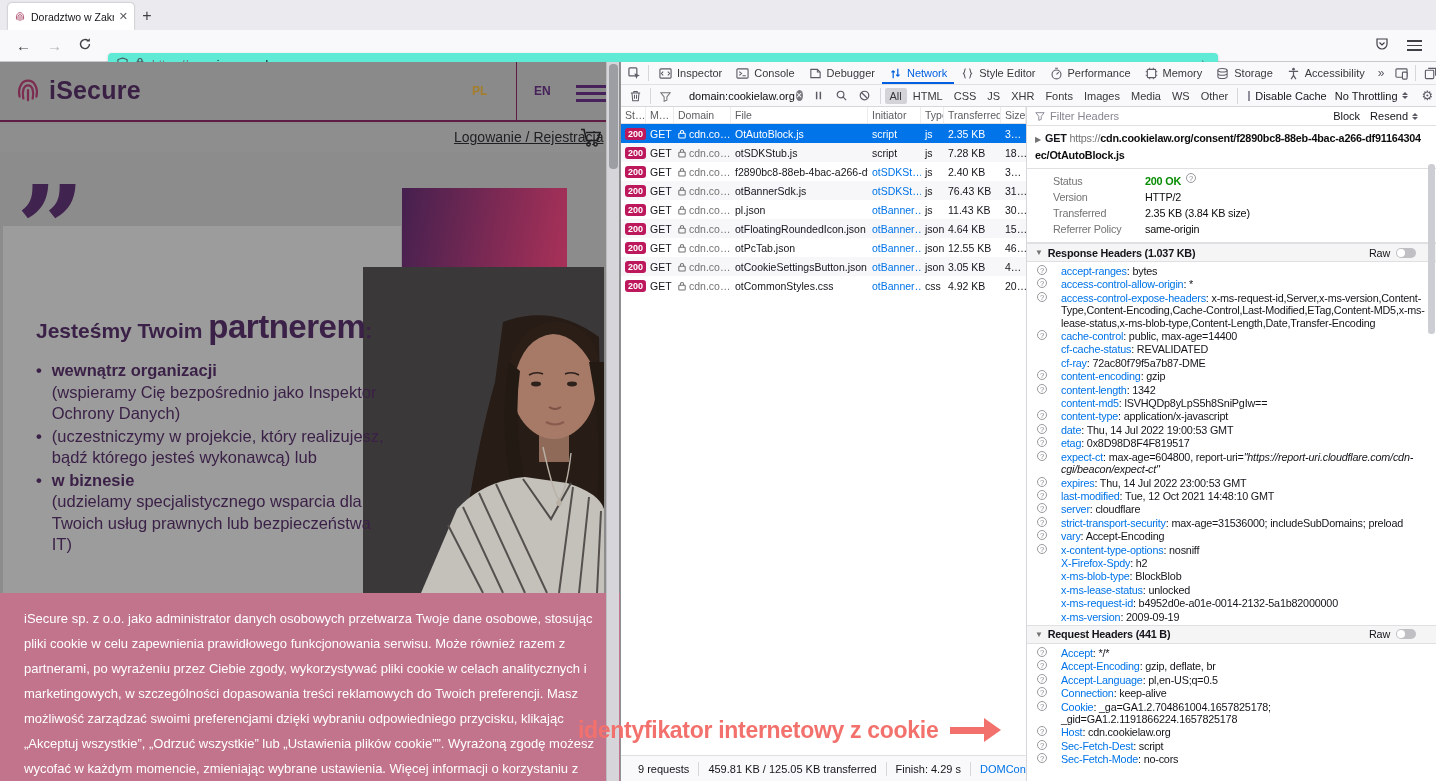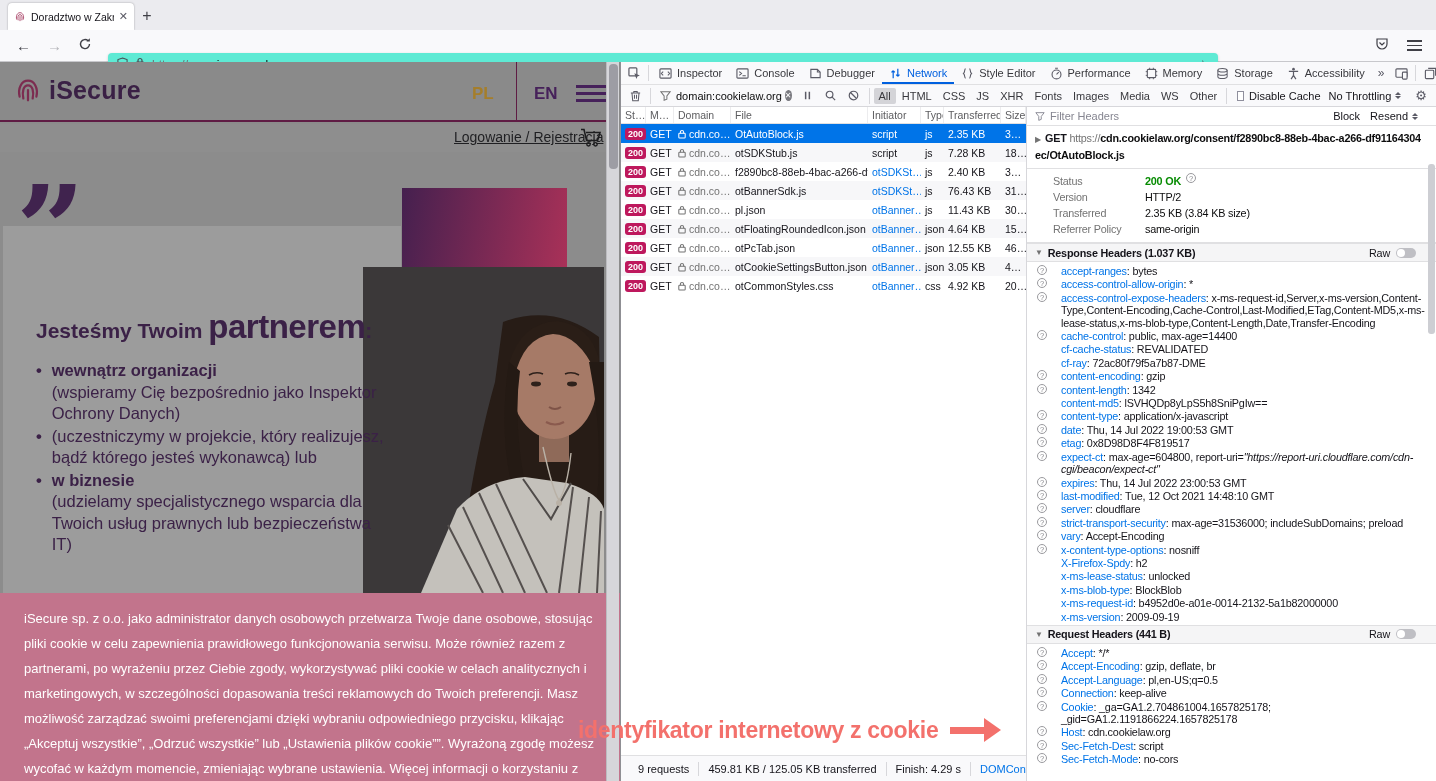--- a/index.html
+++ b/index.html
@@ -29,21 +29,21 @@
   .hamb i{height:1.6px;background:#3f3f46;display:block;}
 
   
   .viewport{position:absolute;top:62px;left:0;width:620px;height:719px;overflow:hidden;background:#8c8c8c;}
   .pagescroll{position:absolute;top:0;right:1px;width:13px;height:719px;background:#d6d6da;border-left:1px solid #bcbcc0;z-index:30;}
   .pagescroll .thumb{position:absolute;top:2px;left:2px;width:9px;height:105px;background:#9d9da4;border-radius:4px;}
 
   .s-header{position:absolute;top:0;left:0;width:606px;height:60px;background:#8a8a8a;border-bottom:2px solid #5f1c44;}
   .logo{position:absolute;left:14px;top:12px;display:flex;align-items:center;gap:7px;}
   .logo-text{font-size:25px;font-weight:bold;color:#3a2045;letter-spacing:.2px;}
-  .lang{position:absolute;top:22px;font-size:17px;font-weight:bold;}
+  .lang{position:absolute;top:22px;font-size:12px;font-weight:bold;}
   .lang.pl{left:472px;color:#a57e2b;}
   .lang.en{left:534px;color:#46215a;}
   .hdr-div{position:absolute;left:516px;top:0;width:1px;height:60px;background:#5f1c44;}
   .site-burger{position:absolute;left:576px;top:23px;width:30px;display:flex;flex-direction:column;gap:4px;}
   .site-burger i{height:3px;background:#46215a;display:block;}
 
   .subheader{position:absolute;top:62px;left:0;width:606px;height:28px;background:#8e8e8e;}
   .login-link{position:absolute;left:454px;top:5px;font-size:14px;color:#1f1f22;text-decoration:underline;}
   .cart{position:absolute;left:580px;top:3px;}
 
@@ -78,21 +78,21 @@
   .dt-tab svg{width:13px;height:13px;color:#5b5b66;}
   .dt-tab.active{color:#0060df;box-shadow:inset 0 -2px 0 #0060df;}
   .dt-tab.active svg{color:#0060df;}
   .vsep{width:1px;height:16px;background:#d7d7db;margin:0 3px;flex:none;}
   .dt-ic{width:22px;height:100%;display:flex;align-items:center;justify-content:center;color:#5b5b66;flex:none;}
   .dt-ic svg{width:13px;height:13px;}
   .more-tabs{padding:0 6px;color:#5b5b66;font-size:12px;}
   .r1-right{margin-left:auto;display:flex;align-items:center;}
 
   .dt-row2{height:22px;background:#f9f9fb;border-bottom:1px solid #d7d7db;display:flex;align-items:center;flex:none;padding:0 3px;gap:1px;}
-  .filter-box{display:flex;align-items:flex-start;gap:5px;width:212px;padding-left:5px;color:#0c0c0d;}
+  .filter-box{display:flex;align-items:flex-end;gap:18px;width:212px;padding-left:5px;color:#0c0c0d;}
   .clear-circ{width:11px;height:11px;border-radius:50%;background:#7a7a80;color:#fff;font-size:8px;
               line-height:11px;text-align:center;margin-right:4px;}
   .pill{padding:2px 5px;border-radius:2px;color:#38383d;white-space:nowrap;}
   .pill.active{background:#d4d4d8;}
   .cb-box{width:10px;height:10px;border:1px solid #8f8f9d;background:#fff;margin:0 4px 0 6px;}
   .throttle{display:flex;align-items:center;gap:4px;padding:0 7px;white-space:nowrap;}
   .caret{display:inline-flex;flex-direction:column;gap:1px;}
   .caret i{width:0;height:0;border-left:3px solid transparent;border-right:3px solid transparent;display:block;}
   .caret i.up{border-bottom:3px solid #5b5b66;}
   .caret i.dn{border-top:3px solid #5b5b66;}
@@ -734,22 +734,22 @@
               <div class="hdr-item"><span class="help-badge">?</span><span class="hdr-name">date</span>: <span>Thu, 14 Jul 2022 19:00:53 GMT</span></div>
               <div class="hdr-item"><span class="help-badge">?</span><span class="hdr-name">etag</span>: <span>0x8D98D8F4F819517</span></div>
               <div class="hdr-item"><span class="help-badge">?</span><span class="hdr-name">expect-ct</span>: <span>max-age=604800, report-uri=</span><i>"https://report-uri.cloudflare.com/cdn-cgi/beacon/expect-ct"</i></div>
               <div class="hdr-item"><span class="help-badge">?</span><span class="hdr-name">expires</span>: <span>Thu, 14 Jul 2022 23:00:53 GMT</span></div>
               <div class="hdr-item"><span class="help-badge">?</span><span class="hdr-name">last-modified</span>: <span>Tue, 12 Oct 2021 14:48:10 GMT</span></div>
               <div class="hdr-item"><span class="help-badge">?</span><span class="hdr-name">server</span>: <span>cloudflare</span></div>
               <div class="hdr-item"><span class="help-badge">?</span><span class="hdr-name">strict-transport-security</span>: <span>max-age=31536000; includeSubDomains; preload</span></div>
               <div class="hdr-item"><span class="help-badge">?</span><span class="hdr-name">vary</span>: <span>Accept-Encoding</span></div>
               <div class="hdr-item"><span class="help-badge">?</span><span class="hdr-name">x-content-type-options</span>: <span>nosniff</span></div>
               <div class="hdr-item"><span class="hdr-name">X-Firefox-Spdy</span>: <span>h2</span></div>
+              <div class="hdr-item"><span class="hdr-name">x-ms-blob-type</span>: <span>BlockBlob</span></div>
               <div class="hdr-item"><span class="hdr-name">x-ms-lease-status</span>: <span>unlocked</span></div>
-              <div class="hdr-item"><span class="hdr-name">x-ms-blob-type</span>: <span>BlockBlob</span></div>
               <div class="hdr-item"><span class="hdr-name">x-ms-request-id</span>: <span>b4952d0e-a01e-0014-2132-5a1b82000000</span></div>
               <div class="hdr-item"><span class="hdr-name">x-ms-version</span>: <span>2009-09-19</span></div>
             </div>
 
           <div class="section-head">
             <span class="tri">▼</span>
             <span>Request Headers (441 B)</span>
             <span class="raw-group">
               <span>Raw</span>
               <span class="toggle"></span>

